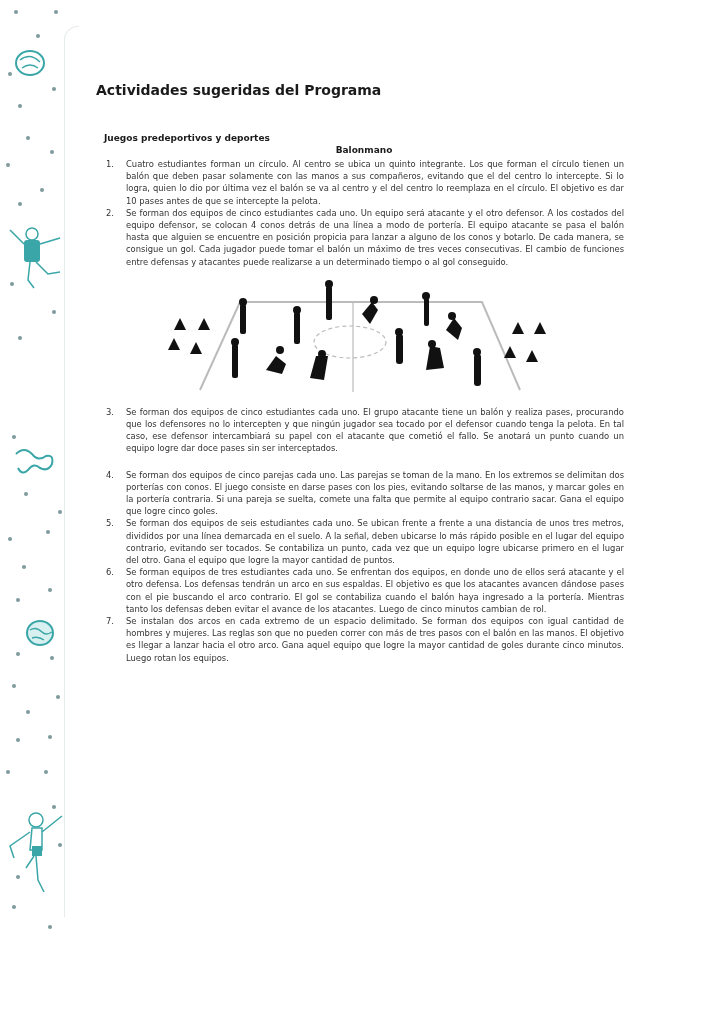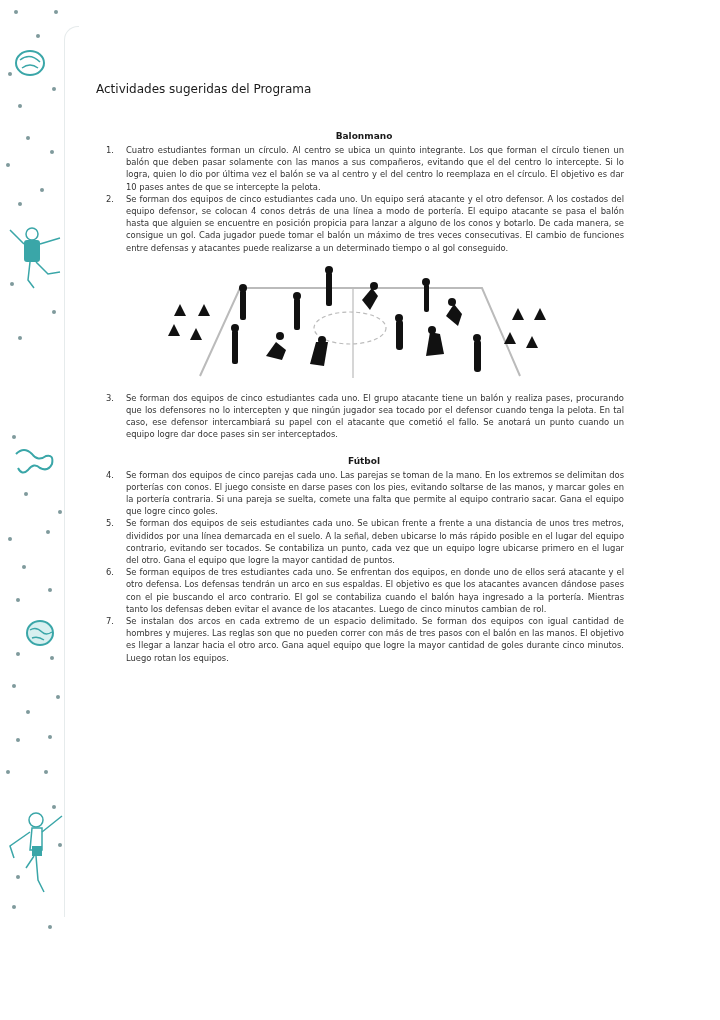--- a/index.html
+++ b/index.html
@@ -1,21 +1,21 @@
 <!DOCTYPE html>
 <html><head>
 <meta charset="utf-8">
 <style>
   html,body{margin:0;padding:0;background:#fff;}
   body{width:720px;height:1020px;position:relative;overflow:hidden;font-family:"DejaVu Sans","Liberation Sans",sans-serif;color:#1a1a1a;}
   .margin-line{position:absolute;left:64px;top:26px;width:14px;height:890px;border-left:1.5px solid #e6ebec;border-top:1.5px solid #e6ebec;border-top-left-radius:14px;}
   .dot{position:absolute;width:4px;height:4px;border-radius:50%;background:#7f9a9c;}
   .deco{position:absolute;}
   .content{position:absolute;left:96px;top:82px;width:528px;}
-  .title{font-weight:normal;font-size:12px;margin:0 0 34px 0;}
+  .title{font-weight:bold;font-size:14px;margin:0 0 34px 0;}
   .section{font-weight:bold;font-size:9px;margin:0 0 0 8px;line-height:12px;}
   .sub{font-weight:bold;font-size:9px;margin:0 0 2px 8px;line-height:12px;text-align:center;}
   ol{margin:0;padding:0;list-style:none;}
   li{position:relative;padding-left:30px;font-size:8.4px;line-height:12.2px;text-align:justify;color:#333;}
   li .num{position:absolute;left:10px;top:0;}
   .figure{position:relative;height:128px;margin:6px 0 4px 0;}
   .gap{height:14px;}
 </style>
 </head>
 <body>
@@ -78,20 +78,21 @@
 </svg>
 <svg class="deco" style="left:4px;top:806px" width="66" height="100" viewBox="0 0 66 100">
   <circle cx="32" cy="14" r="7" fill="none" stroke="#3aa6a8" stroke-width="1.5"></circle>
   <path d="M28 22 L26 44 L38 44 L38 22 Z" fill="none" stroke="#3aa6a8" stroke-width="1.5"></path>
   <rect x="28" y="40" width="10" height="10" fill="#3aa6a8"></rect>
   <path d="M38 26 L58 10 M26 26 L6 40 L10 52 M32 50 L34 74 L40 86 M30 50 L22 62" fill="none" stroke="#3aa6a8" stroke-width="1.5"></path>
 </svg>
 
 <div class="content">
   <div class="title">Actividades sugeridas del Programa</div>
+  <div class="section">Juegos predeportivos y deportes</div>
   <div class="sub">Balonmano</div>
   <ol>
     <li><span class="num">1.</span><span>Cuatro estudiantes forman un círculo. Al centro se ubica un quinto integrante. Los que forman el círculo tienen un balón que deben pasar solamente con las manos a sus compañeros, evitando que el del centro lo intercepte. Si lo logra, quien lo dio por última vez el balón se va al centro y el del centro lo reemplaza en el círculo. El objetivo es dar 10 pases antes de que se intercepte la pelota.</span></li>
     <li><span class="num">2.</span><span>Se forman dos equipos de cinco estudiantes cada uno. Un equipo será atacante y el otro defensor. A los costados del equipo defensor, se colocan 4 conos detrás de una línea a modo de portería. El equipo atacante se pasa el balón hasta que alguien se encuentre en posición propicia para lanzar a alguno de los conos y botarlo. De cada manera, se consigue un gol. Cada jugador puede tomar el balón un máximo de tres veces consecutivas. El cambio de funciones entre defensas y atacantes puede realizarse a un determinado tiempo o al gol conseguido.</span></li>
   </ol>
 
   <div class="figure" title="Ilustración de dos equipos jugando en una cancha con conos">
     <svg width="528" height="128" viewBox="0 0 528 128">
       <g stroke="#bbb" stroke-width="2" fill="none">
         <path d="M104 116 L144 28 L386 28 L424 116"></path>
@@ -135,20 +136,19 @@
           <circle cx="381" cy="78" r="4"></circle>
       </g>
     </svg>
   </div>
 
   <ol>
     <li><span class="num">3.</span><span>Se forman dos equipos de cinco estudiantes cada uno. El grupo atacante tiene un balón y realiza pases, procurando que los defensores no lo intercepten y que ningún jugador sea tocado por el defensor cuando tenga la pelota. En tal caso, ese defensor intercambiará su papel con el atacante que cometió el fallo. Se anotará un punto cuando un equipo logre dar doce pases sin ser interceptados.</span></li>
   </ol>
 
   <div class="gap"></div>
-  <div class="sub">Fútbol</div>
   <ol>
     <li><span class="num">4.</span><span>Se forman dos equipos de cinco parejas cada uno. Las parejas se toman de la mano. En los extremos se delimitan dos porterías con conos. El juego consiste en darse pases con los pies, evitando soltarse de las manos, y marcar goles en la portería contraria. Si una pareja se suelta, comete una falta que permite al equipo contrario sacar. Gana el equipo que logre cinco goles.</span></li>
     <li><span class="num">5.</span><span>Se forman dos equipos de seis estudiantes cada uno. Se ubican frente a frente a una distancia de unos tres metros, divididos por una línea demarcada en el suelo. A la señal, deben ubicarse lo más rápido posible en el lugar del equipo contrario, evitando ser tocados. Se contabiliza un punto, cada vez que un equipo logre ubicarse primero en el lugar del otro. Gana el equipo que logre la mayor cantidad de puntos.</span></li>
     <li><span class="num">6.</span><span>Se forman equipos de tres estudiantes cada uno. Se enfrentan dos equipos, en donde uno de ellos será atacante y el otro defensa. Los defensas tendrán un arco en sus espaldas. El objetivo es que los atacantes avancen dándose pases con el pie buscando el arco contrario. El gol se contabiliza cuando el balón haya ingresado a la portería. Mientras tanto los defensas deben evitar el avance de los atacantes. Luego de cinco minutos cambian de rol.</span></li>
     <li><span class="num">7.</span><span>Se instalan dos arcos en cada extremo de un espacio delimitado. Se forman dos equipos con igual cantidad de hombres y mujeres. Las reglas son que no pueden correr con más de tres pasos con el balón en las manos. El objetivo es llegar a lanzar hacia el otro arco. Gana aquel equipo que logre la mayor cantidad de goles durante cinco minutos. Luego rotan los equipos.</span></li>
   </ol>
 </div>
 
 </body></html>

